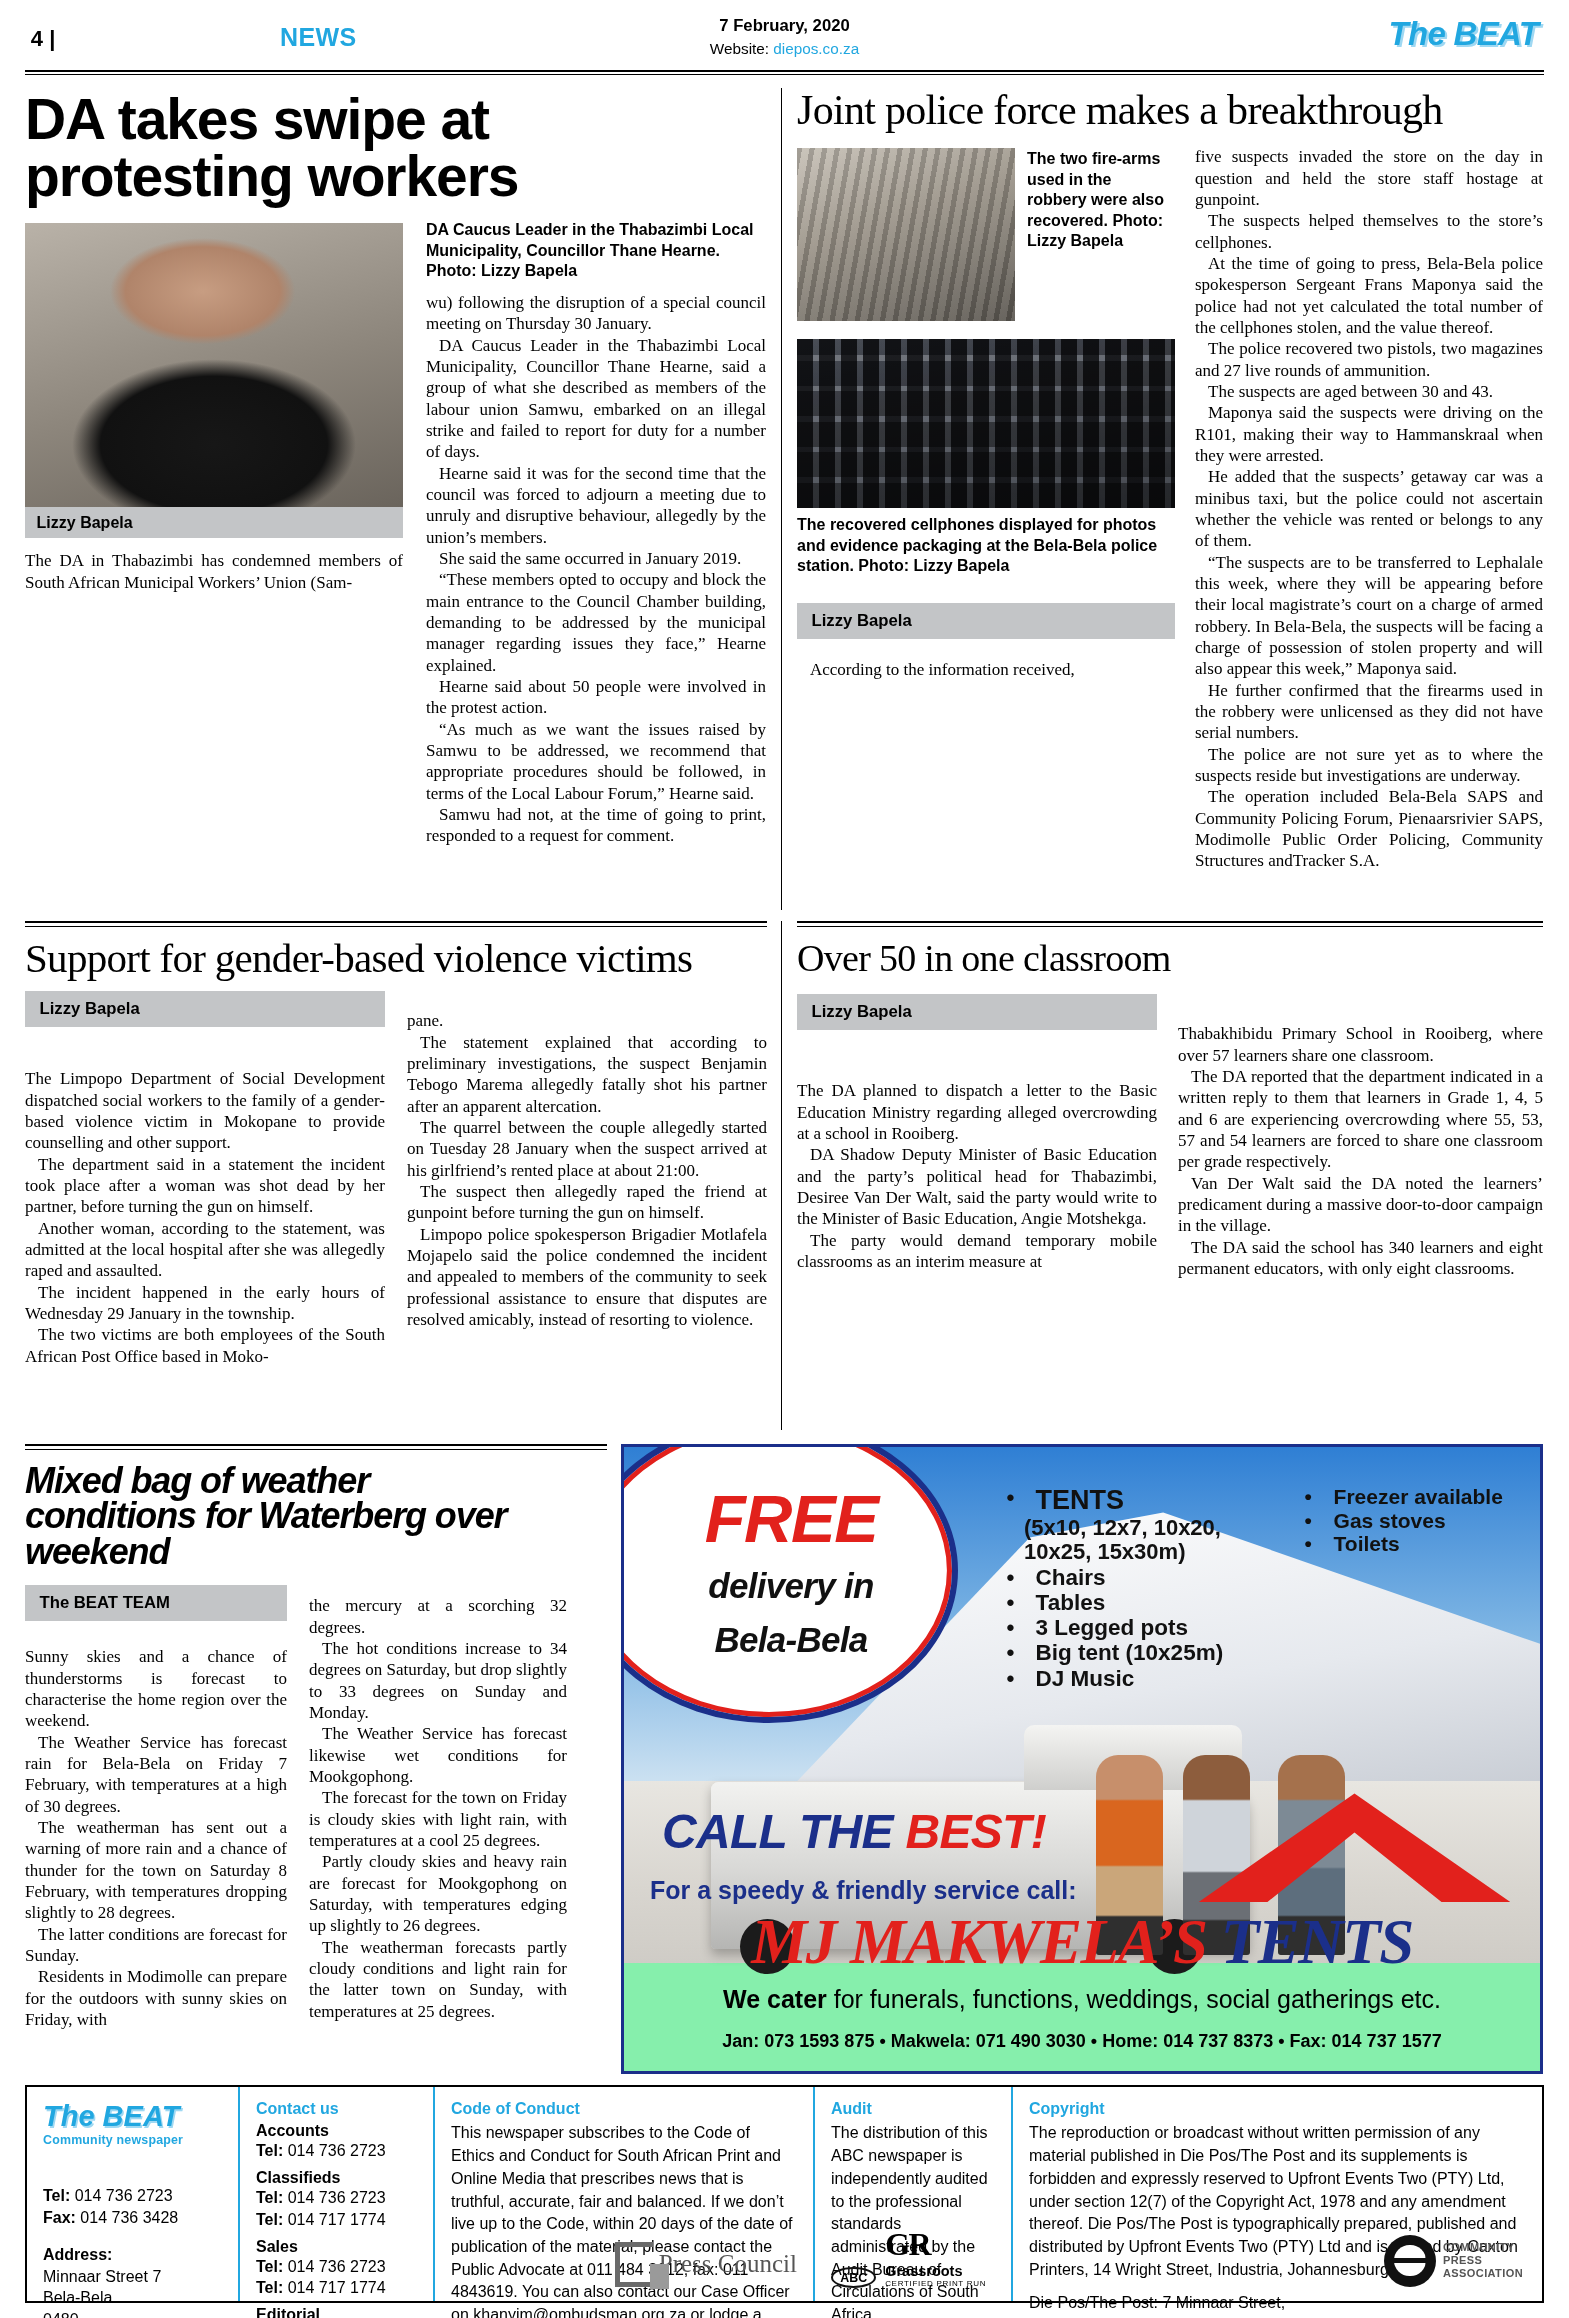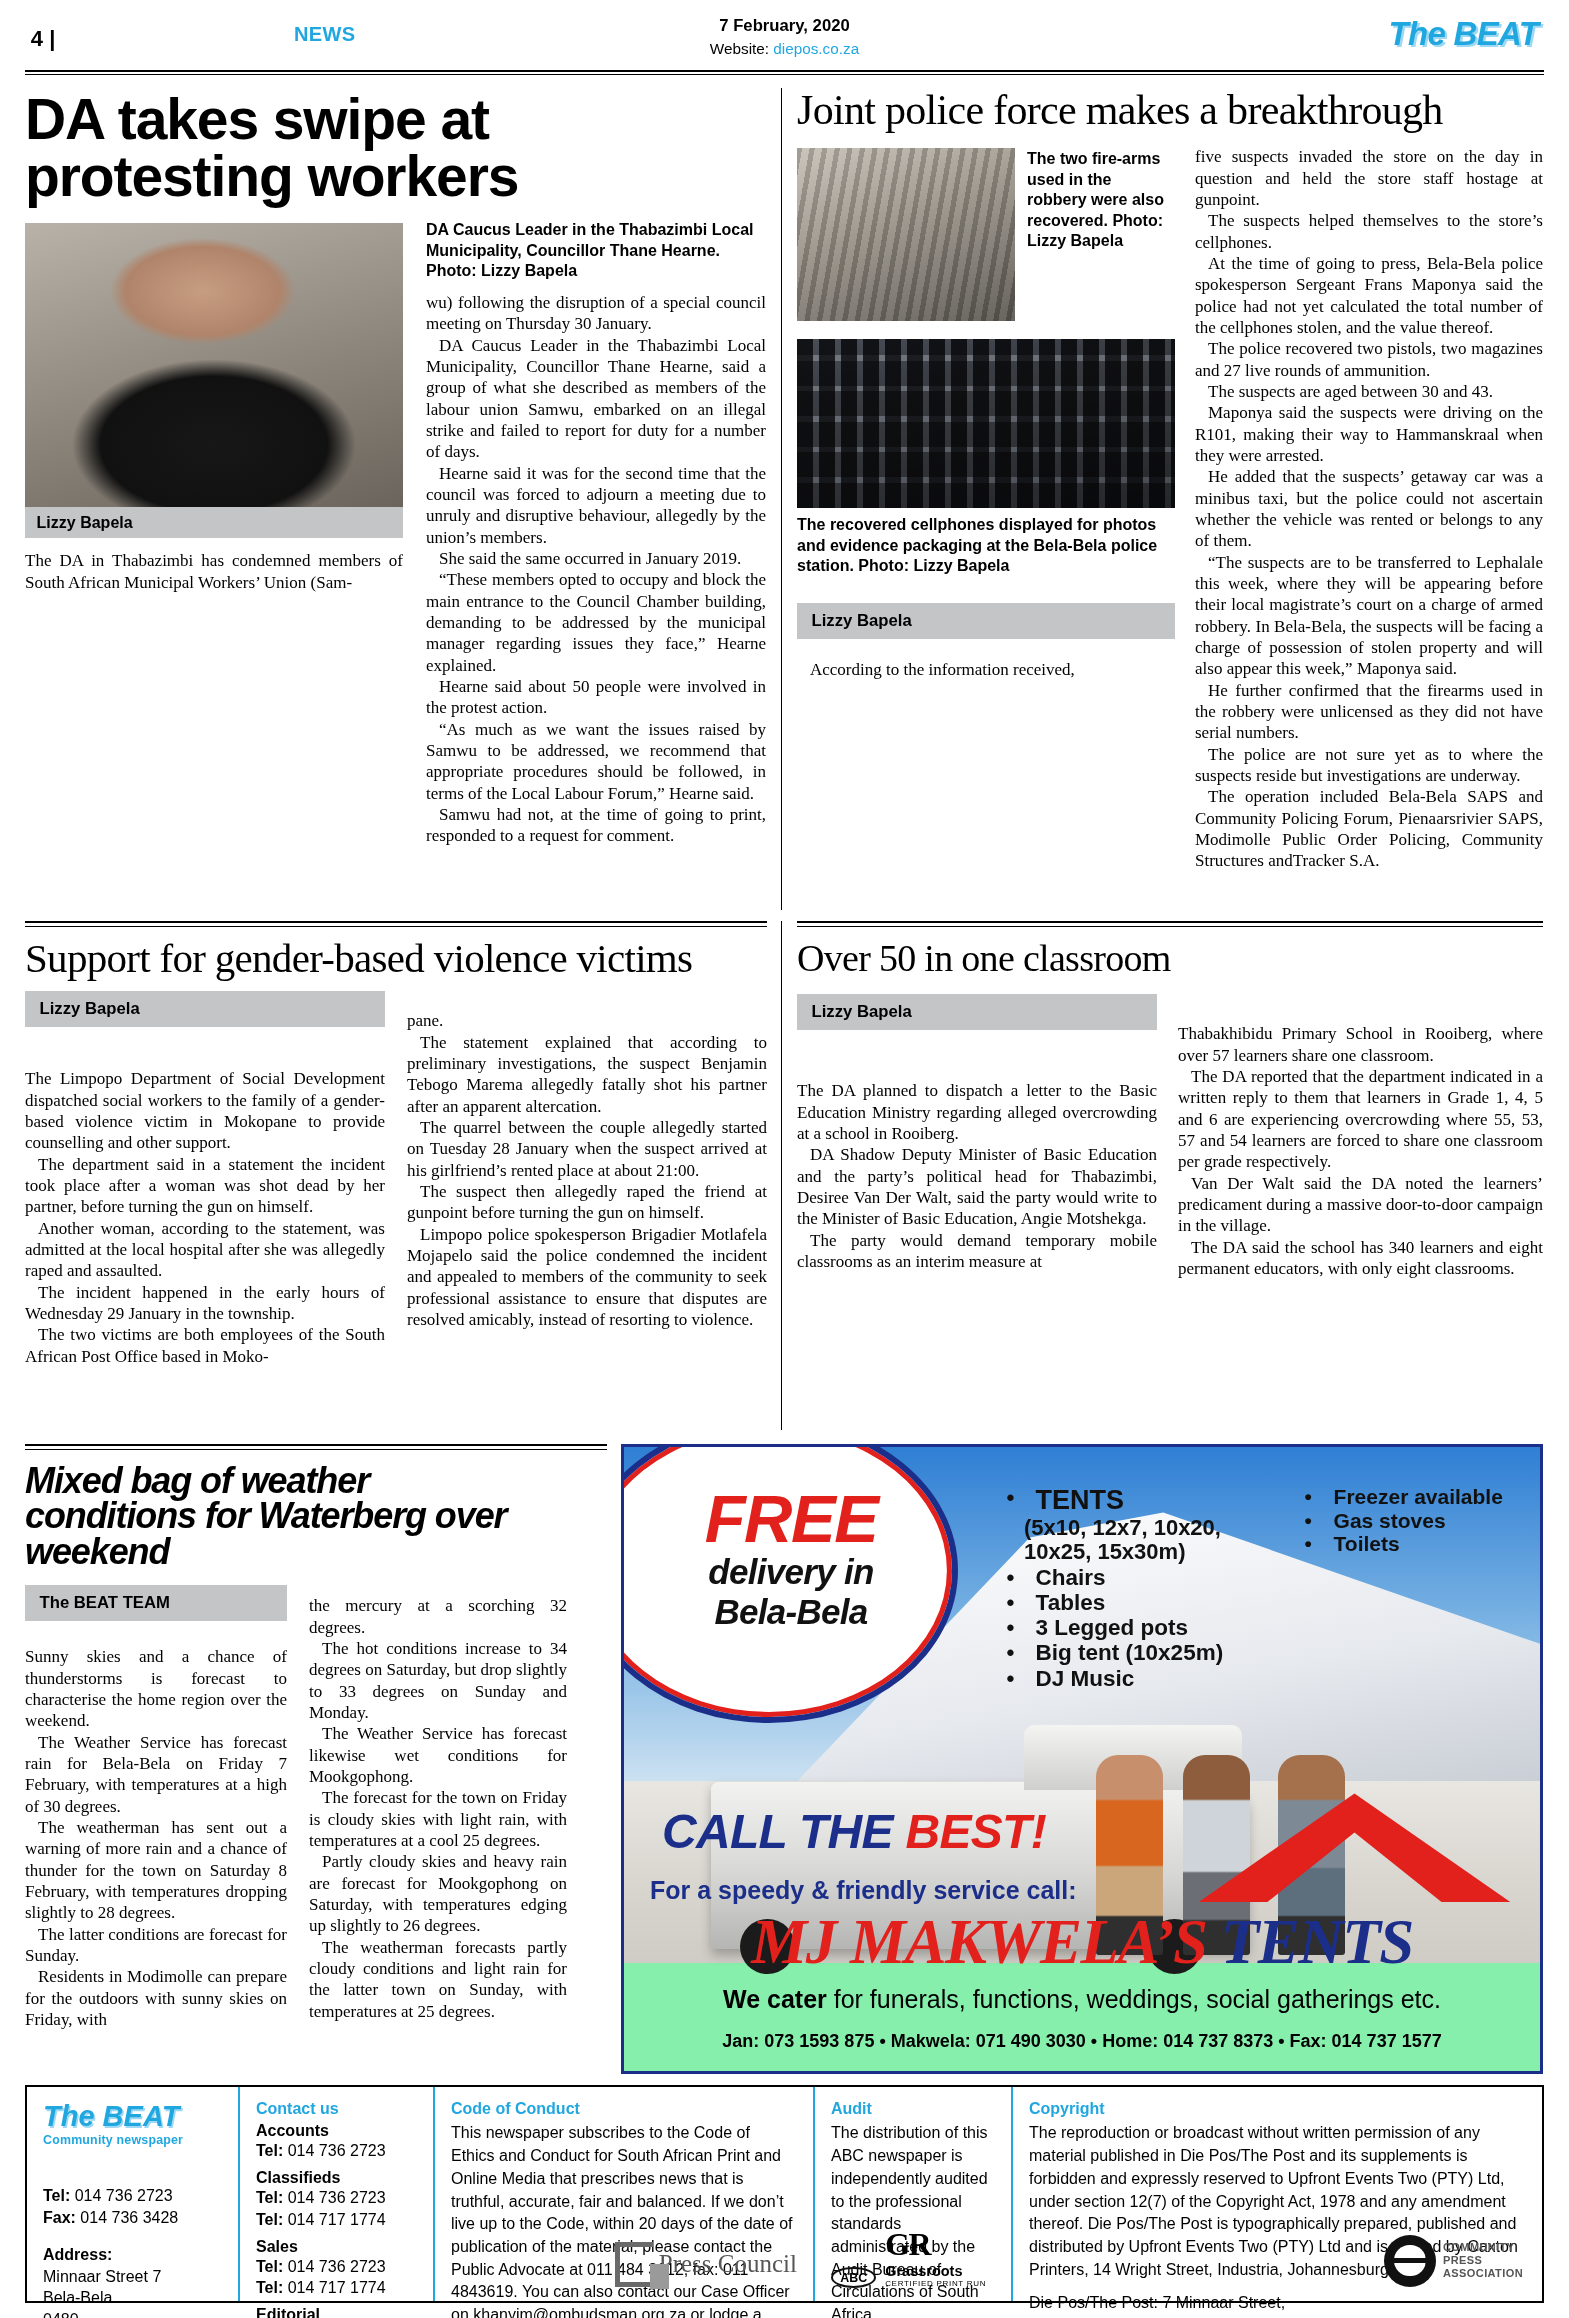--- a/index.html
+++ b/index.html
@@ -8,21 +8,21 @@
     font-family: "Liberation Serif", serif;
     color: #000;
     position: relative;
     overflow: hidden;
   }
   .page { position: relative; width: 1569px; height: 2319px; padding: 0 25px; }
 
   
   .masthead { position: relative; height: 70px; }
   .folio { position: absolute; left: 5.8px; top: 26px; font-family: "Liberation Sans", sans-serif; font-weight: bold; font-size: 22px; }
-  .section-word { position: absolute; left: 269px; top: 23px; font-family: "Liberation Sans", sans-serif; font-weight: bold; font-size: 20px; color: #21a7e0; letter-spacing: 0.4px; }
+  .section-word { position: absolute; left: 255px; top: 23px; font-family: "Liberation Sans", sans-serif; font-weight: bold; font-size: 25px; color: #21a7e0; letter-spacing: 0.4px; }
   .date-block { position: absolute; left: 50%; transform: translateX(-50%); top: 16px; text-align: center; font-family: "Liberation Sans", sans-serif; font-size: 16.7px; }
   .date-block .d1 { font-weight: bold; }
   .date-block .d2 { margin-top: 3.6px; font-size: 15.3px; }
   .date-block .d2 a { color: #21a7e0; text-decoration: none; }
   .brand { position: absolute; right: 5.8px; top: 14.5px; font-family: "Liberation Sans", sans-serif; font-weight: bold; font-style: italic; font-size: 33px; color: #21a7e0; text-shadow: 2.2px 2.2px 0 #9fd8f2; letter-spacing: -0.7px; }
 
   .rule-thick { border-top: 2.9px solid #000; }
   .rule-thin { border-top: 1.1px solid #000; margin-top: 2.2px; }
 
   
@@ -81,21 +81,21 @@
   .ad-truck::after { content:""; position:absolute; left: 313px; top: -57px; width: 218px; height: 65px; background: linear-gradient(180deg,#f4f4f2,#cfcfcd); border-radius: 10.2px 10.2px 0 0; }
   .ad-people { position: absolute; right: 131px; bottom: 116px; width: 313px; height: 218px; }
   .ad-people span { position: absolute; bottom: 0; width: 67px; height: 200px;
     background: linear-gradient(180deg,#c78f6b 0%, #c78f6b 22%, #d9661f 23%, #d9661f 55%, #caa67a 56%, #caa67a 80%, #2f2f2f 81%); border-radius: 22px 22px 2.9px 2.9px; }
   .ad-people span:nth-child(2) { left: 87px; background: linear-gradient(180deg,#8d5d3d 0%,#8d5d3d 22%,#cfd4da 23%,#cfd4da 58%,#6b6f75 59%,#6b6f75 82%,#2f2f2f 83%); }
   .ad-people span:nth-child(3) { left: 182px; background: linear-gradient(180deg,#a5714c 0%,#a5714c 22%,#7d8a95 23%,#7d8a95 56%,#5d6e7d 57%,#5d6e7d 80%,#2f2f2f 81%); }
   .ad-blob { position: absolute; left: -44px; top: -29px; width: 378px; height: 305px; border-radius: 50%;
     background: #fff; border: 6.5px solid #1b2f8a; box-shadow: 0 0 0 5.1px #e2211c inset; }
   .ad-free { position: absolute; left: 29px; top: 41px; width: 276px; text-align: center; font-family: "Liberation Sans", sans-serif; font-style: italic; font-weight: bold; }
   .ad-free .f1 { color: #e2211c; font-size: 67px; line-height: .92; letter-spacing: -1.5px; }
-  .ad-free .f2 { color: #111; font-size: 35px; line-height: 1.02; letter-spacing: -0.7px; margin-top: 4px; }
+  .ad-free .f2 { color: #111; font-size: 35px; line-height: 1.02; letter-spacing: -0.7px; margin-top: 18px; }
   .ad-list { position: absolute; font-family: "Liberation Sans", sans-serif; font-weight: bold; font-size: 22.5px; line-height: 1.12; color: #111; }
   .ad-list li { list-style: none; position: relative; padding-left: 22px; }
   .ad-list li::before { content:"•"; position: absolute; left: 4.4px; }
   .ad-list li span { display: block; padding-left: 11.6px; }
   .ad-call { position: absolute; left: 38px; bottom: 212px; font-family: "Liberation Sans", sans-serif; font-style: italic; font-weight: bold; font-size: 48px; color: #1b2f8a; letter-spacing: -0.7px; }
   .ad-call em { color: #e2211c; font-style: italic; }
   .ad-speedy { position: absolute; left: 26px; bottom: 166px; font-family: "Liberation Sans", sans-serif; font-weight: bold; font-size: 25px; color: #1b2f8a; }
   .ad-brand { position: absolute; left: 14.5px; right: 14.5px; bottom: 92px; text-align: center; font-family: "Liberation Serif", serif; font-style: italic; font-weight: bold; font-size: 63px; letter-spacing: -1.5px; }
   .ad-brand .r { color: #e2211c; }
   .ad-brand .b { color: #1b2f8a; }

